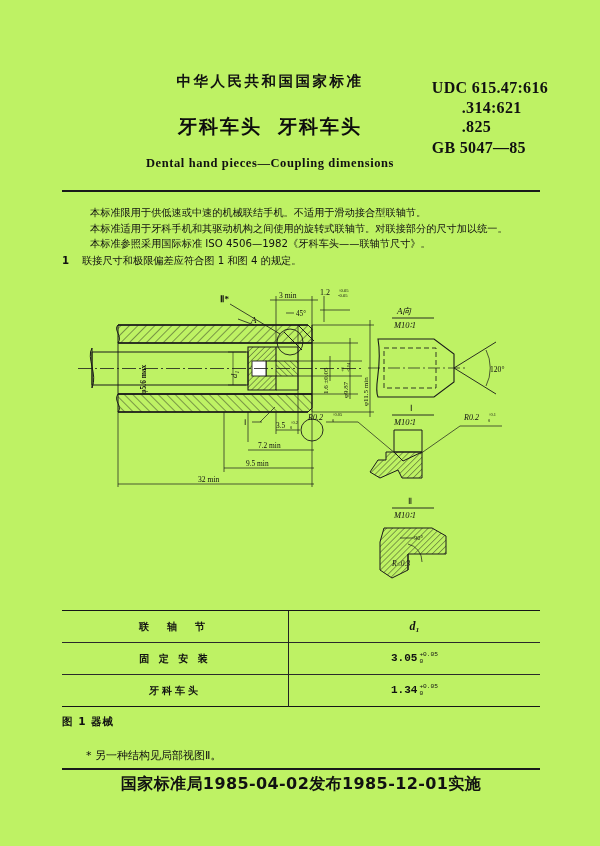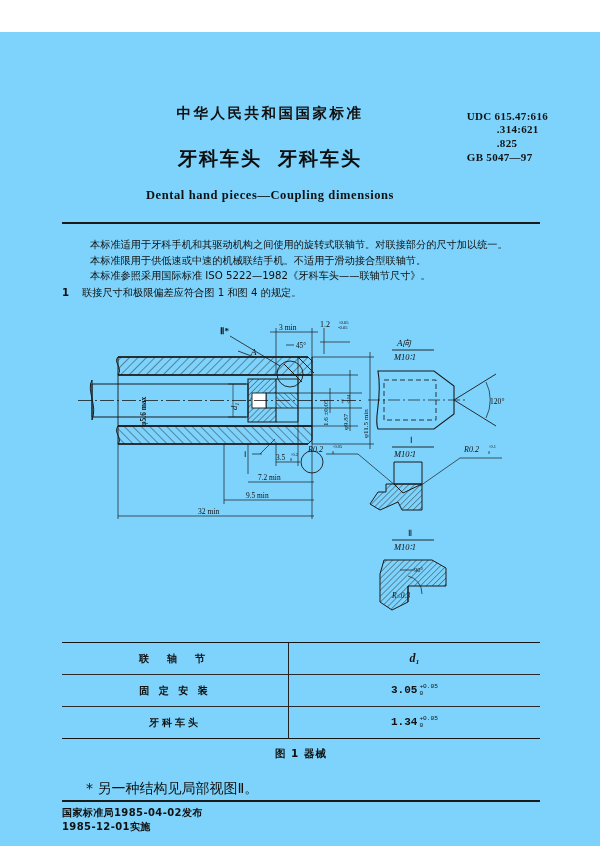--- a/index.html
+++ b/index.html
@@ -11,22 +11,21 @@
     width: 600px;
     height: 846px;
     position: relative;
     font-family: "Liberation Serif", "DejaVu Serif", serif;
     color: #111;
     overflow: hidden;
   }
   .page {
     position: absolute;
     inset: 0;
-    background: #7dd3fc;
-    margin-top: 32px;
+    background: #bef264;
   }
 
   
   .header-zone {
     position: absolute;
     left: 0; top: 72px; width: 600px;
   }
   .std-org {
     text-align: center;
     font-family: "DejaVu Sans", sans-serif;
@@ -57,21 +56,21 @@
     margin-left: -60px;
     color: #111;
   }
 
   .udc-block {
     position: absolute;
     right: 52px;
     top: 78px;
     font-family: "Liberation Serif", serif;
     font-weight: 700;
-    font-size: 11px;
+    font-size: 16px;
     line-height: 1.22;
     text-align: left;
     color: #111;
     letter-spacing: 0.3px;
   }
   .udc-block .l1 { }
   .udc-block .l2 { padding-left: 30px; }
   .udc-block .l3 { padding-left: 30px; }
   .udc-block .l4 { margin-top: 1px; }
 
@@ -153,54 +152,53 @@
     vertical-align: middle;
     font-size: 6.2px;
     line-height: 7px;
     text-align: left;
     margin-left: 2px;
     font-weight: 400;
     position: relative;
     top: -1px;
   }
   .fig-caption {
-    text-align: center;
+    text-align: left;
     font-family: "DejaVu Sans", sans-serif;
     font-size: 10.5px;
     font-weight: 700;
     margin-top: 8px;
     letter-spacing: 1px;
   }
 
   
   .footnote {
     position: absolute;
     left: 86px; top: 748px;
     font-family: "DejaVu Sans", sans-serif;
-    font-size: 14px;
+    font-size: 11px;
     color: #111;
   }
   .rule-bottom {
     position: absolute;
     left: 62px; top: 768px;
     width: 478px; height: 1.6px;
     background: #1a1a1a;
   }
   .footer {
     position: absolute;
     left: 62px; top: 774px;
     width: 478px;
     display: flex;
     justify-content: center;
     font-family: "DejaVu Sans", sans-serif;
-    font-size: 10px;
+    font-size: 16px;
     font-weight: 700;
     color: #111;
     letter-spacing: 0.4px;
-    flex-direction: column;
   }
 
   
   text { font-family: "Liberation Serif", serif; fill: #111; }
 </style>
 </head>
 <body>
 
 <div class="page">
 
@@ -209,29 +207,29 @@
     <div class="doc-title">
       <span>牙科车头</span><span class="gap"></span><span>牙科车头</span>
     </div>
     <div class="doc-subtitle">Dental hand pieces—Coupling dimensions</div>
   </div>
 
   <div class="udc-block">
     <div class="l1">UDC 615.47:616</div>
     <div class="l2">.314:621</div>
     <div class="l3">.825</div>
-    <div class="l4">GB 5047—97</div>
+    <div class="l4">GB 5047—85</div>
   </div>
 
   <div class="rule-top"></div>
 
   <div class="body-text">
+    <p class="p-indent">本标准限用于供低速或中速的机械联结手机。不适用于滑动接合型联轴节。</p>
     <p class="p-indent">本标准适用于牙科手机和其驱动机构之间使用的旋转式联轴节。对联接部分的尺寸加以统一。</p>
-    <p class="p-indent">本标准限用于供低速或中速的机械联结手机。不适用于滑动接合型联轴节。</p>
-    <p class="p-indent">本标准参照采用国际标准 ISO 5222—1982《牙科车头——联轴节尺寸》。</p>
+    <p class="p-indent">本标准参照采用国际标准 ISO 4506—1982《牙科车头——联轴节尺寸》。</p>
     <div class="clause">
       <span class="clause-num">1</span>
       <span>联接尺寸和极限偏差应符合图 1 和图 4 的规定。</span>
     </div>
   </div>
 
   <div class="drawing">
     <svg width="478" height="320" viewBox="0 0 478 320">
       <defs>
         <pattern id="hatchR" width="6" height="6" patternTransform="rotate(45)" patternUnits="userSpaceOnUse">

